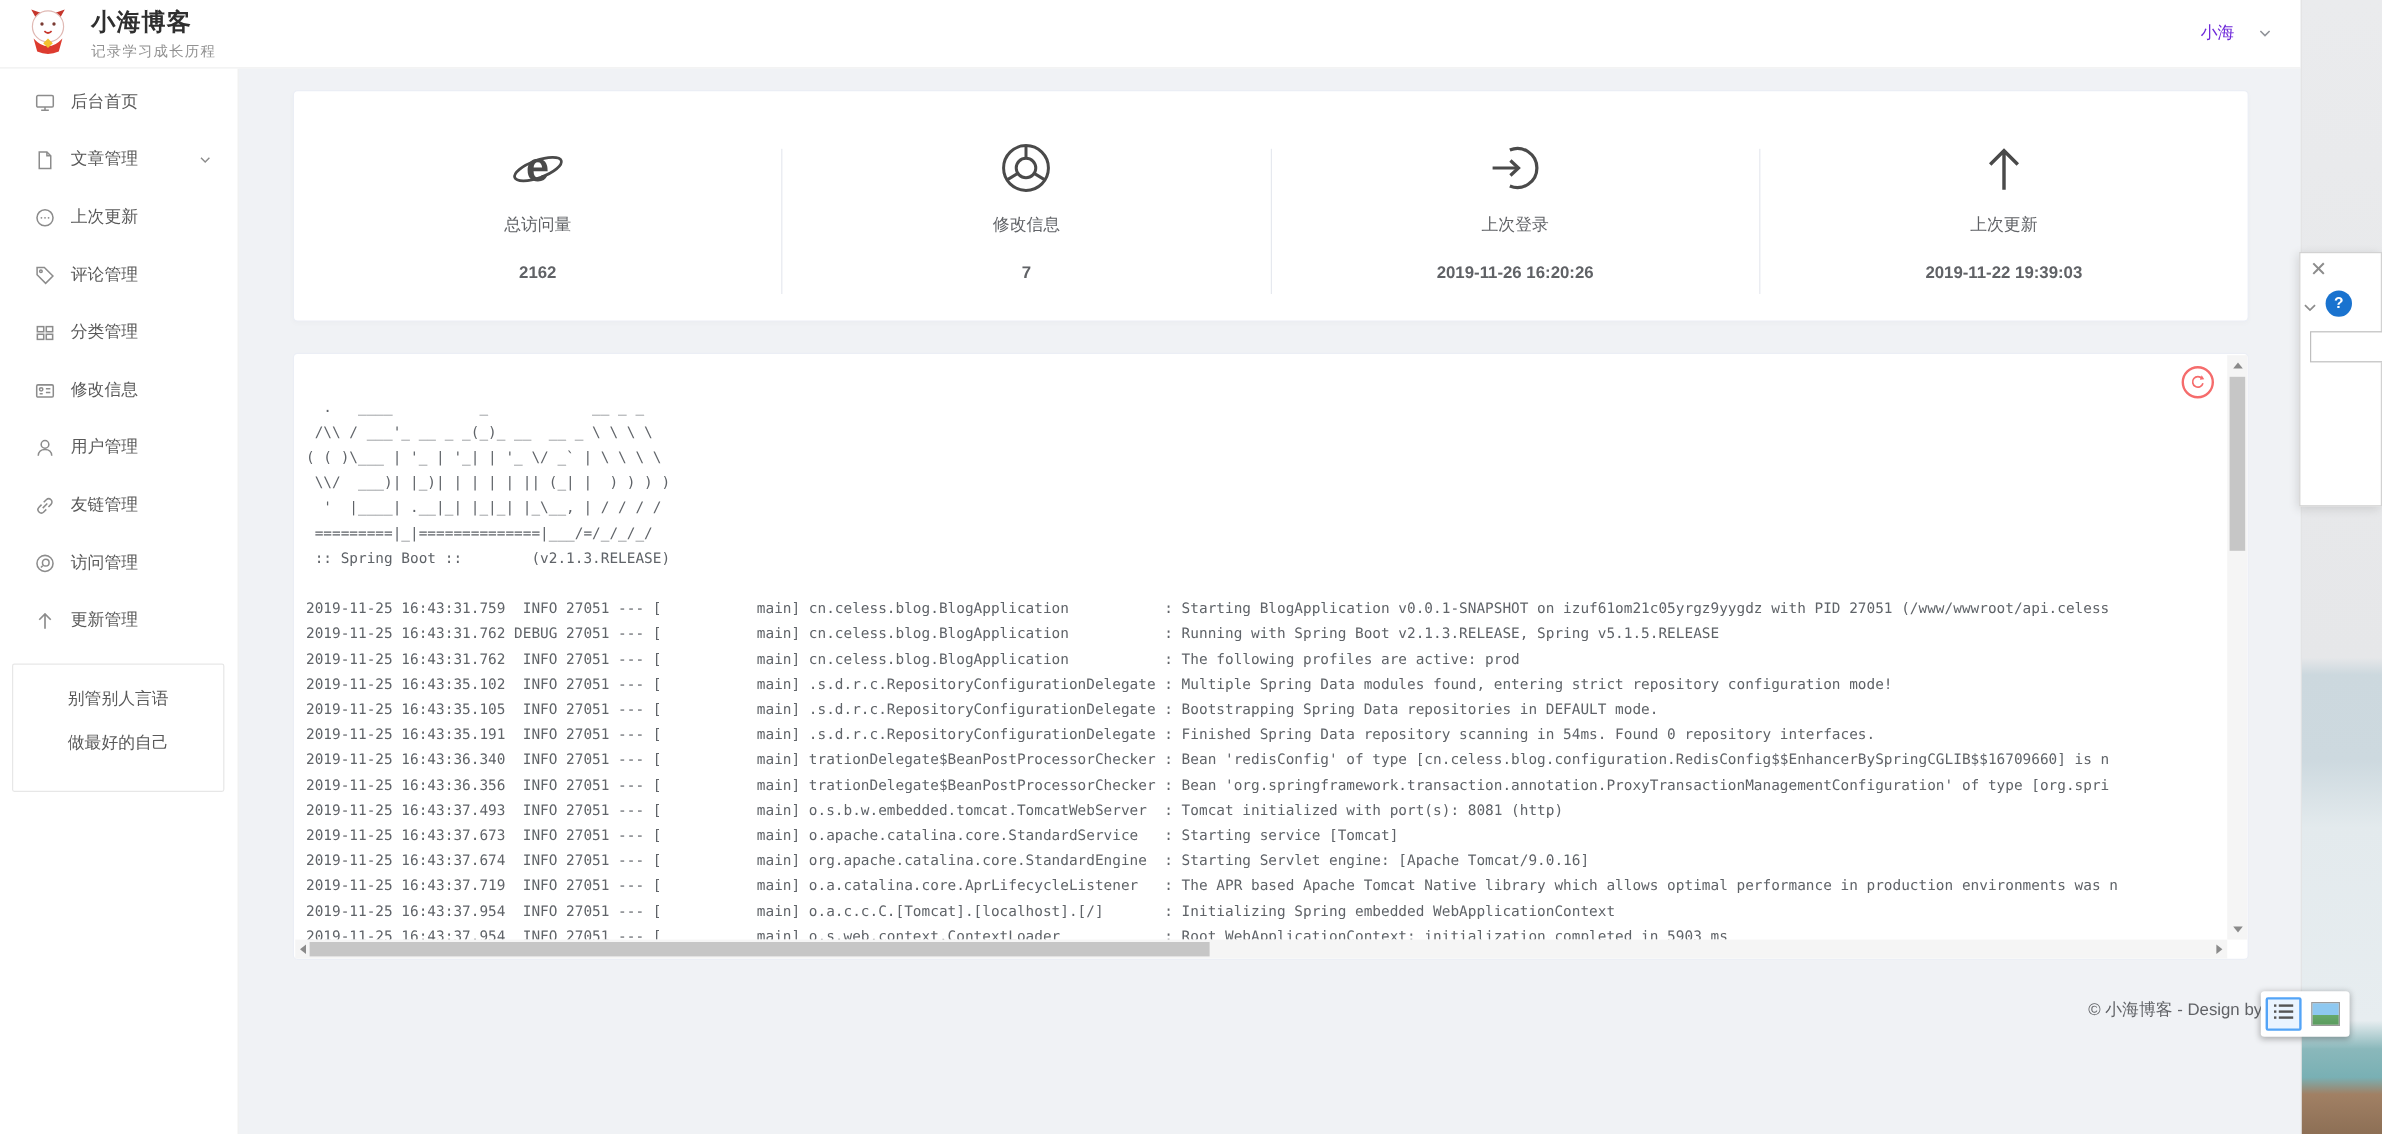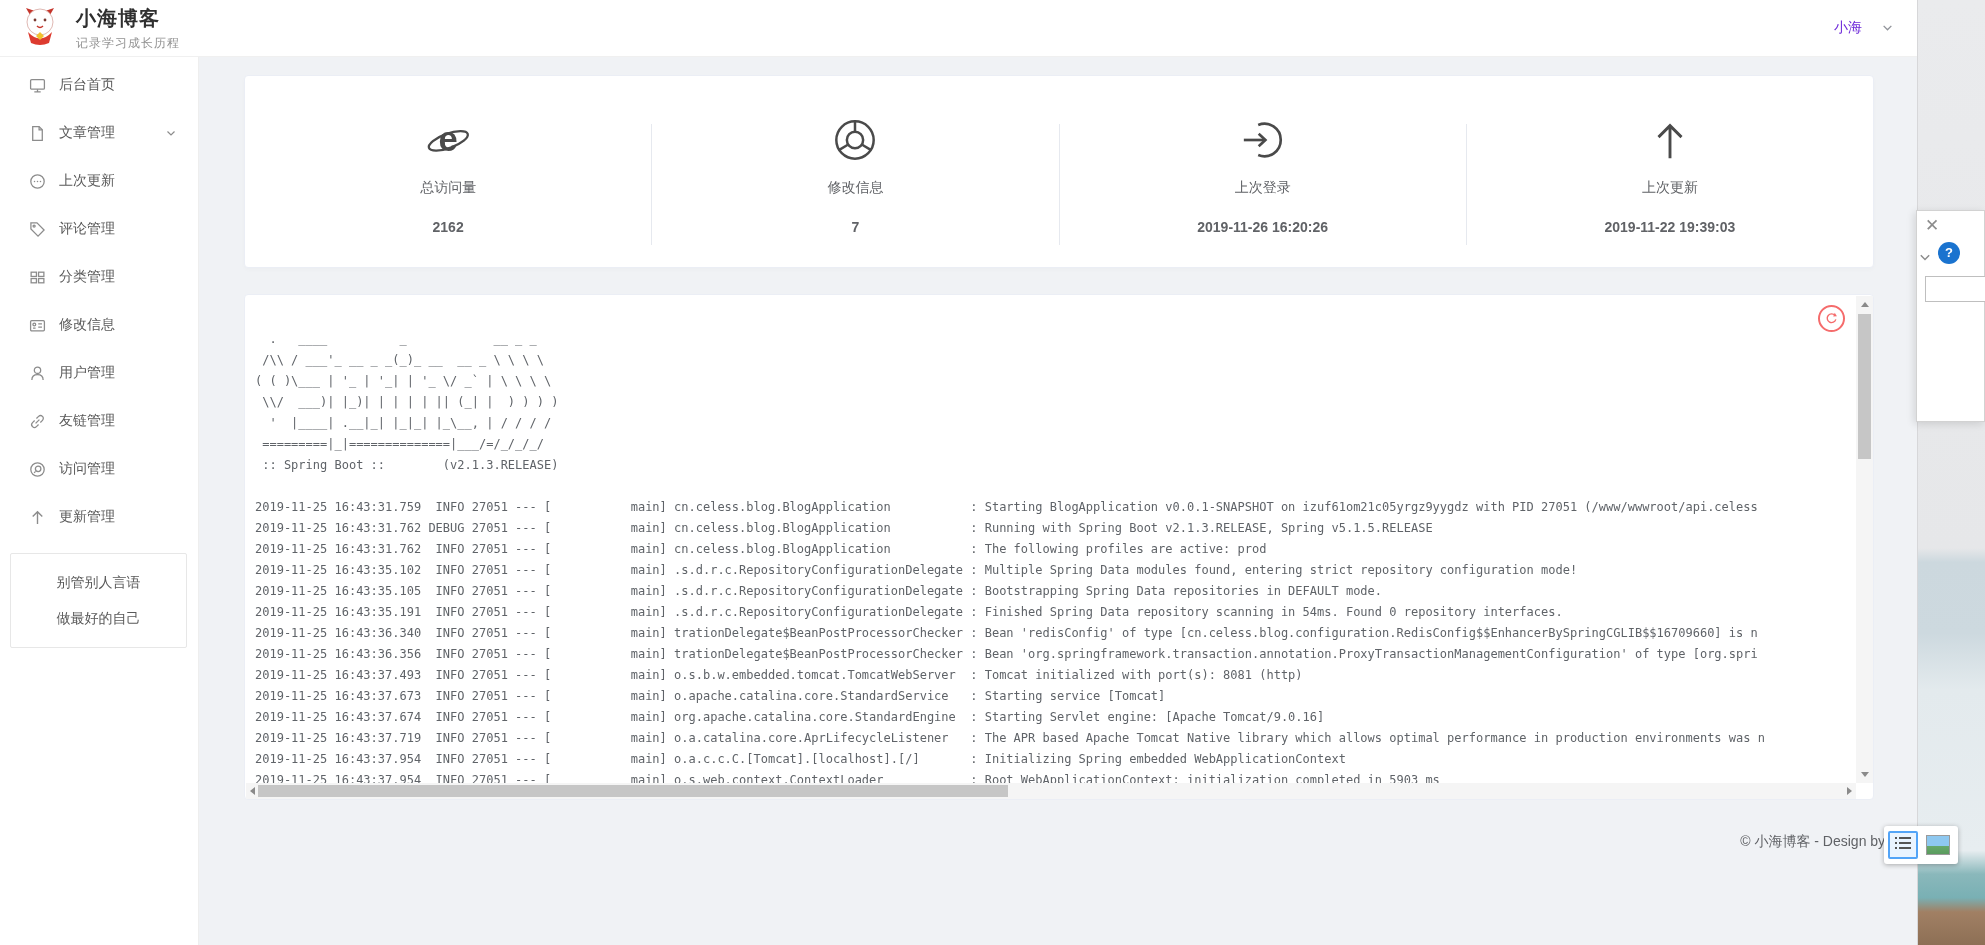--- a/index.html
+++ b/index.html
@@ -28,21 +28,21 @@
 
   
   .sidebar { position:absolute; top:57px; left:0; width:199px; bottom:0; background:#fff;
     border-right:1px solid #eee; }
   .menu { padding-top:4px; }
   .menu-item { height:48px; display:flex; align-items:center; padding-left:29px;
     font-size:14px; color:#595959; cursor:pointer; }
   .menu-item .micon { width:17px; height:17px; margin-right:13px; flex:0 0 17px; }
   .menu-item .chev { margin-left:auto; margin-right:22px; }
   .quote-box { margin:12px 11px 0 10px; border:1px solid #e7e7e7; border-radius:2px;
-    text-align:center; padding:20px 4px 19px; }
+    text-align:center; padding:20px 4px 31px; }
   .quote-line { font-size:14px; color:#595959; }
   .quote-line + .quote-line { margin-top:18px; }
 
   
   .main { position:absolute; top:57px; left:199px; right:0; bottom:0; background:#f0f2f5; overflow:hidden; }
 
   .stats-panel { margin:18px 43px 0 45px; height:193px; background:#fff;
     border:1px solid #ebeef5; border-radius:4px; box-shadow:0 2px 4px rgba(0,0,0,.02);
     display:flex; align-items:stretch; }
   .stat-card { flex:1; text-align:center; padding-top:41px; }

